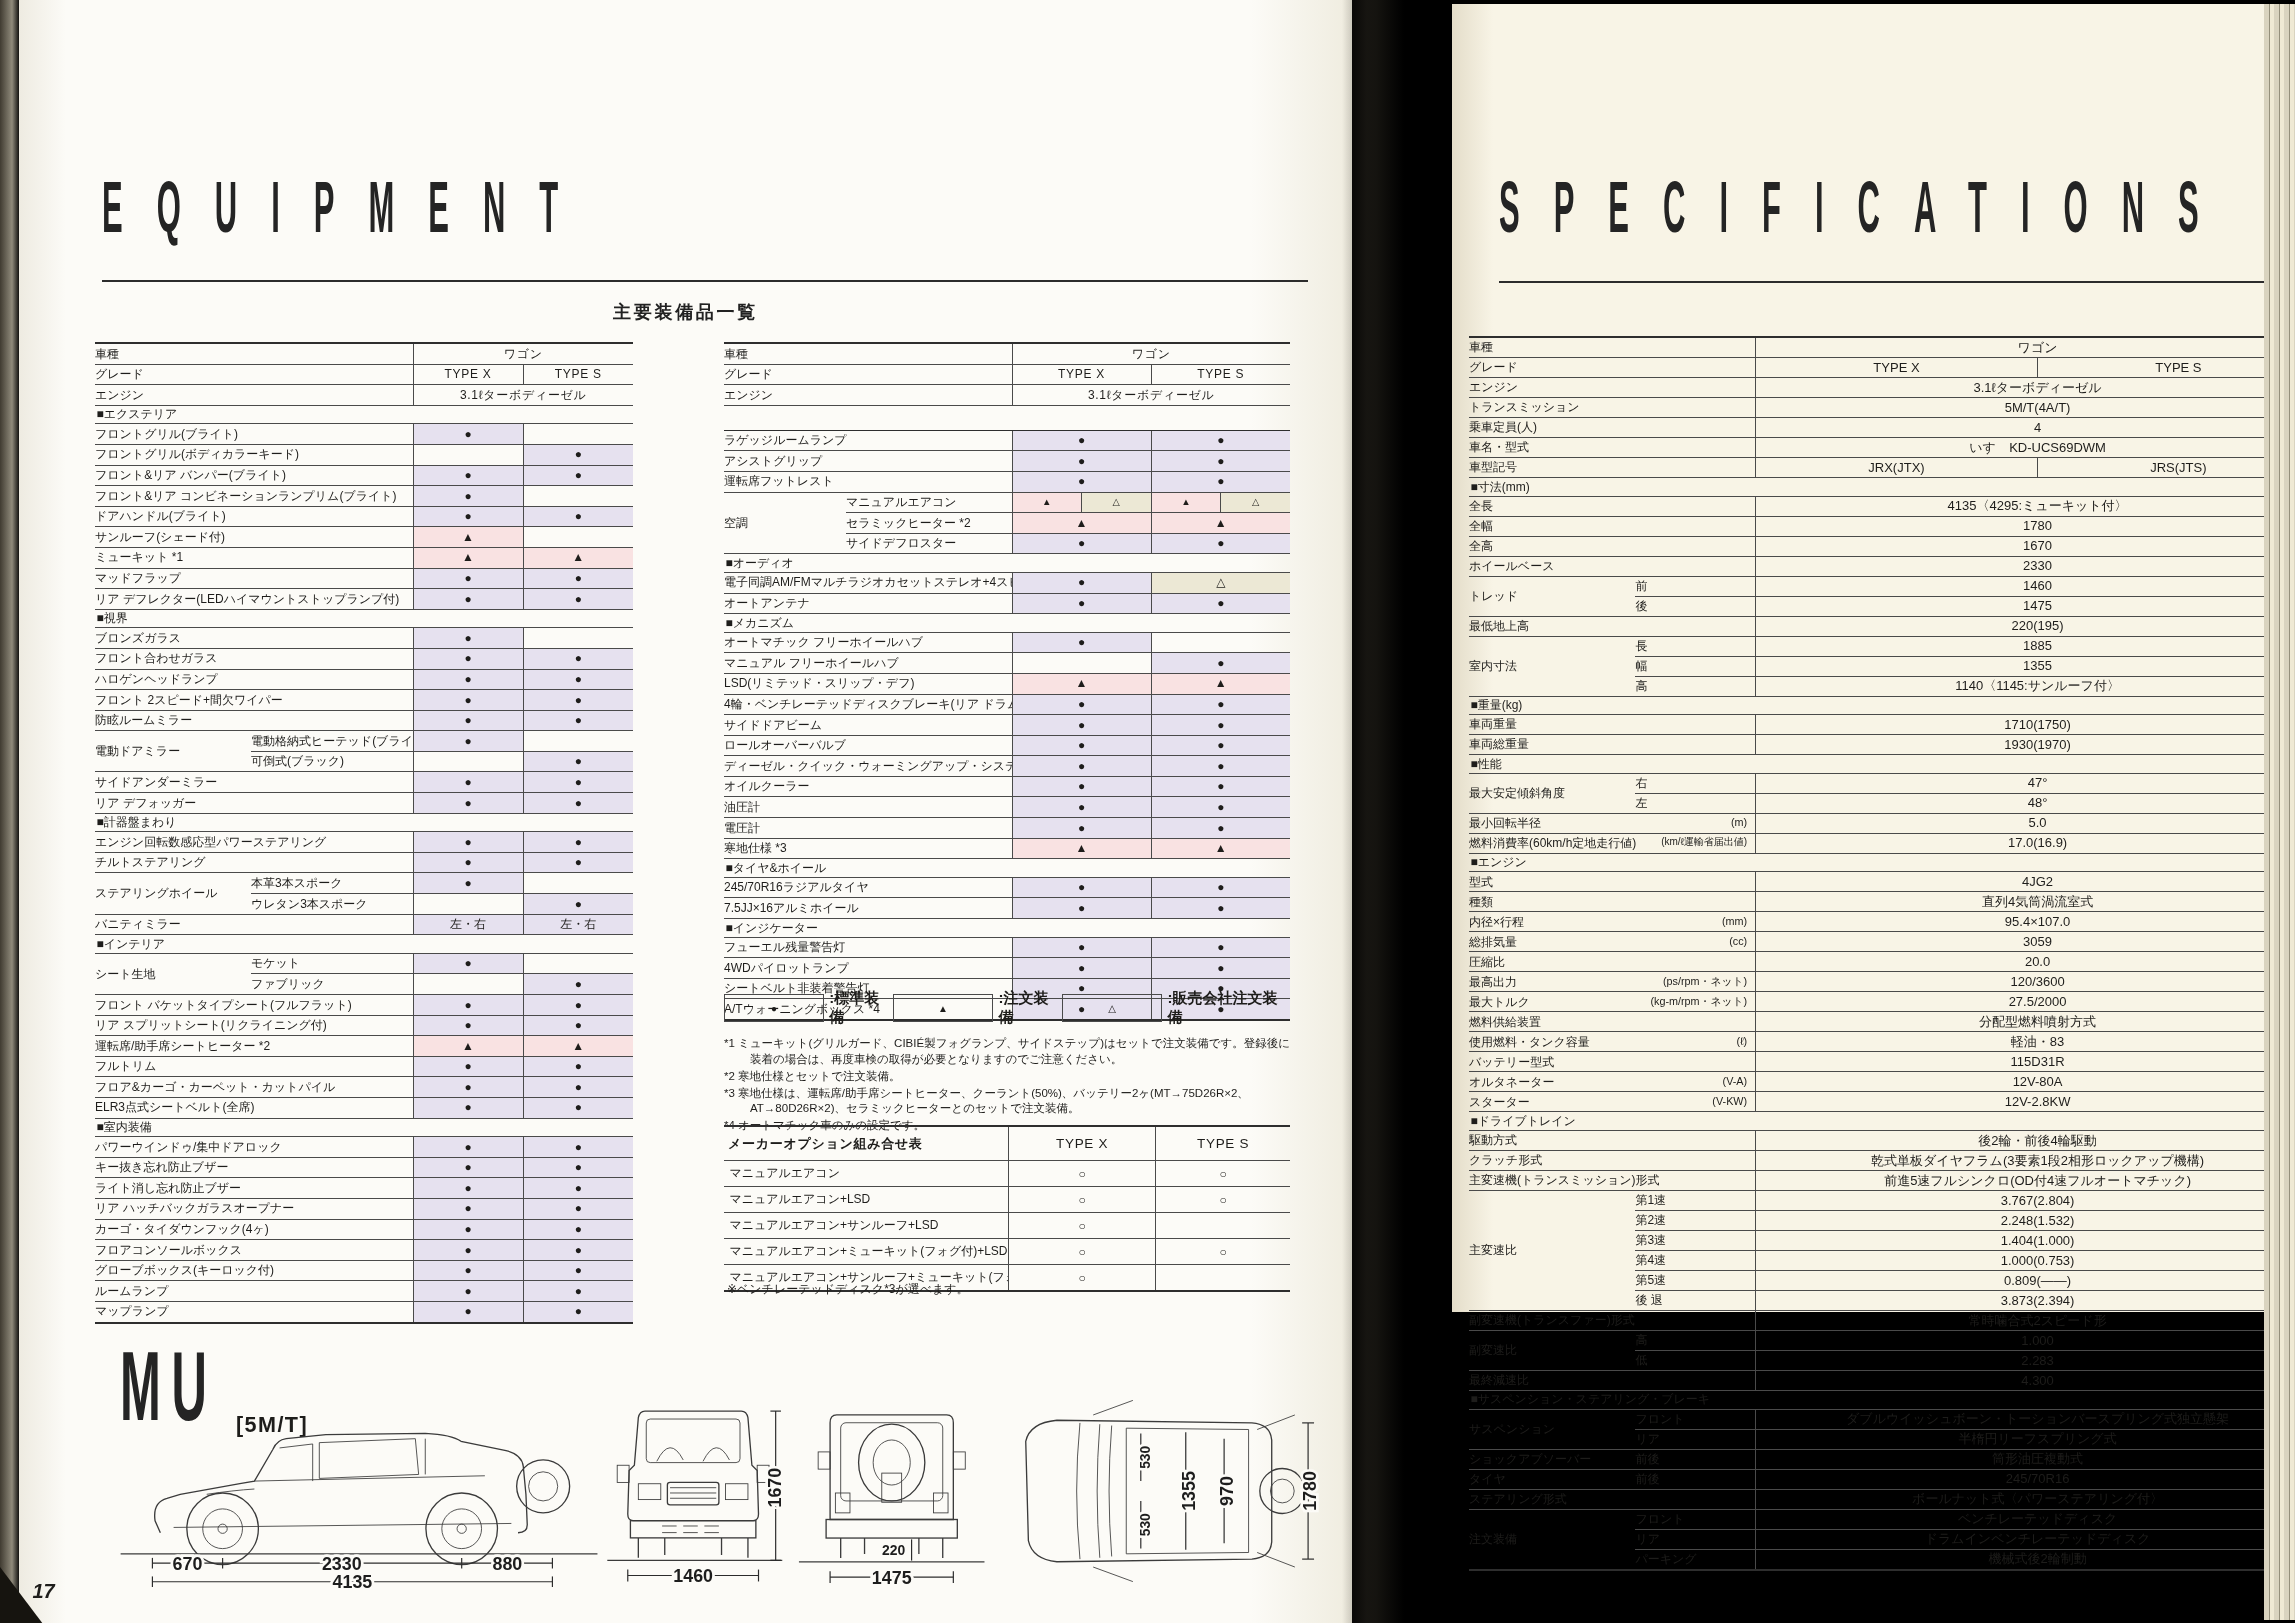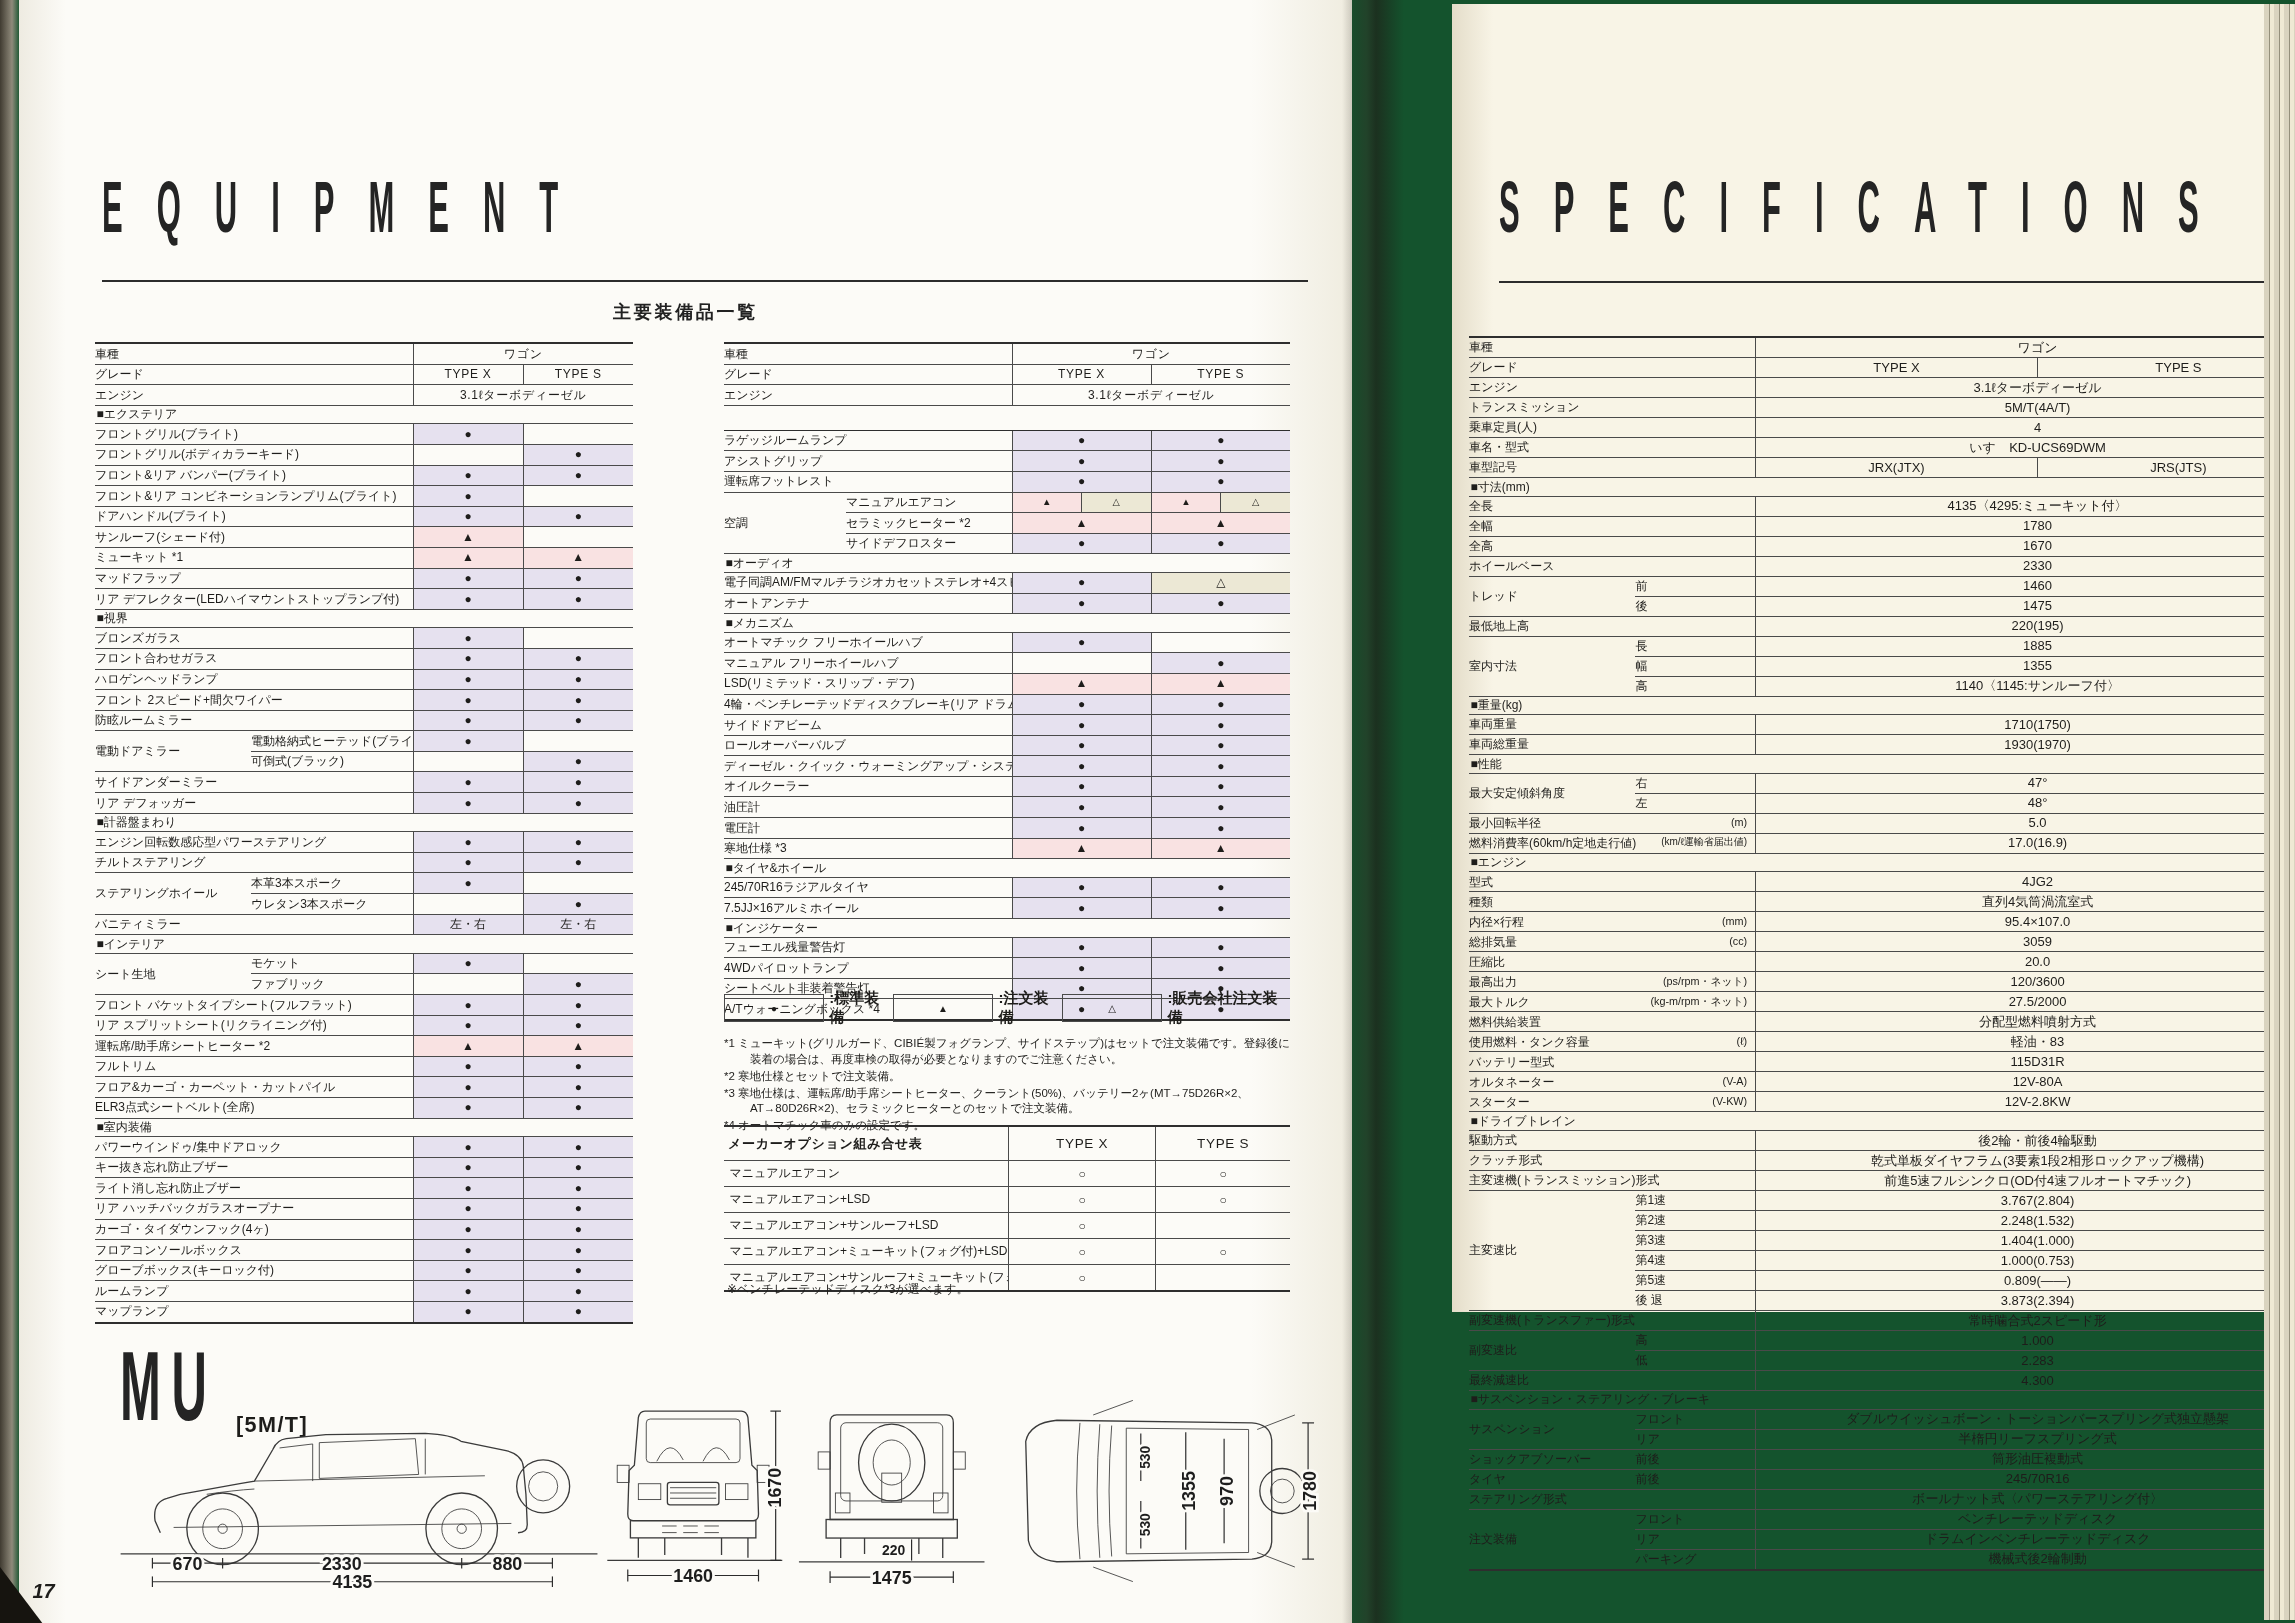--- a/index.html
+++ b/index.html
@@ -1,17 +1,17 @@
 <!DOCTYPE html>
 <html style="font-size:10.8px"><head>
 <meta charset="utf-8">
 <style>
   html,body{margin:0;padding:0;}
   body{font-family:"Liberation Sans","DejaVu Sans",sans-serif;color:#1e1d1b;}
-  #canvas{position:relative;width:2295px;height:1624px;background:#14532d;overflow:hidden;}
+  #canvas{position:relative;width:2295px;height:1624px;background:#000000;overflow:hidden;}
   .page{position:absolute;}
   .page.left{left:19px;top:0;width:1333px;height:1624px;
     background:linear-gradient(90deg,#eeebe1 0px,#fcfbf7 47px,#fcfbf7 1231px,#efecdf 1333px);}
   .page.right{left:1452px;top:4px;width:870px;height:1308px;
     background:linear-gradient(90deg,#e4ddc9 0px,#f8f4e6 41px,#f8f4e6 832px,#ece6d2 870px);}
   .gutter{position:absolute;left:1342px;top:0;width:62px;height:1624px;pointer-events:none;
     background:linear-gradient(90deg,rgba(50,46,38,0),rgba(50,46,38,.45) 40%,rgba(32,30,24,.65) 55%,rgba(50,46,38,0));}
   .right-edge{position:absolute;left:2264px;top:4px;width:32px;height:1616px;
     background:repeating-linear-gradient(90deg,#d9d3bf 0 4.7px,#948f7b 4.7px 6px,#efe9d4 6px 10px);}
   .edge-left{position:absolute;left:0;top:0;width:20px;height:1624px;

